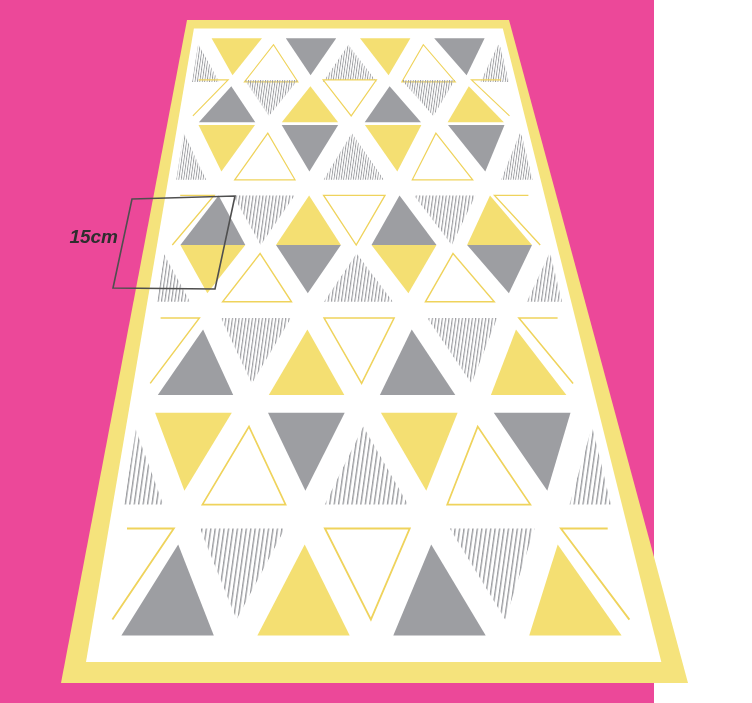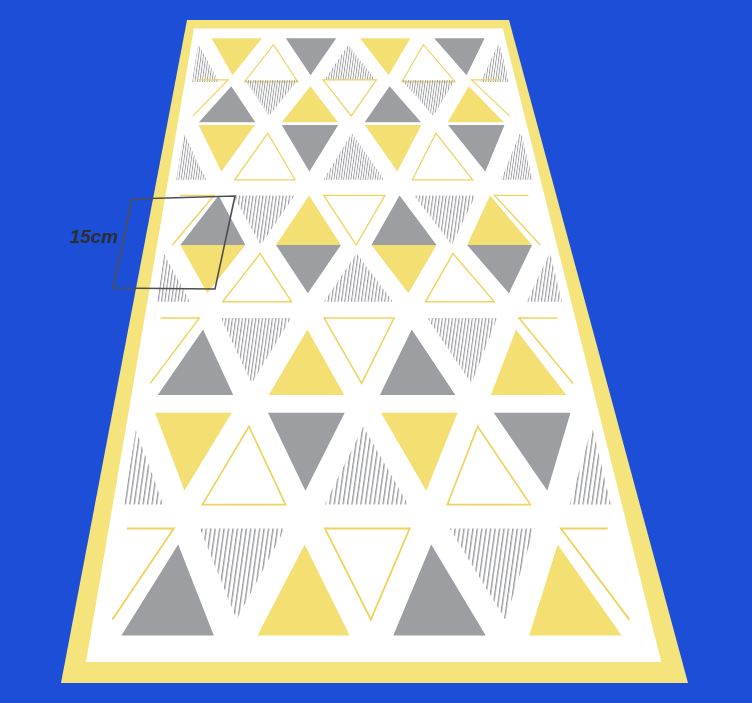--- a/index.html
+++ b/index.html
@@ -1,17 +1,17 @@
 <!DOCTYPE html>
 <html><head>
 <meta charset="utf-8">
 <style>
   html,body{margin:0;padding:0;background:#ffffff;}
   body{width:752px;height:703px;overflow:hidden;font-family:"Liberation Sans",sans-serif;}
-  .stage{position:relative;width:752px;height:703px;background:#1d4ed8;}
+  .stage{position:relative;width:654px;height:703px;background:#ec4899;}
   svg{display:block;}
   .measure-label{font-family:"Liberation Sans",sans-serif;font-weight:bold;font-style:italic;}
 </style>
 </head>
 <body>
 
 <div class="stage">
   <svg id="rug-svg" width="752" height="703" viewBox="0 0 752 703">
       <defs>
         <pattern id="sp-fine" patternUnits="userSpaceOnUse" width="2.4" height="12" patternTransform="rotate(8)">

